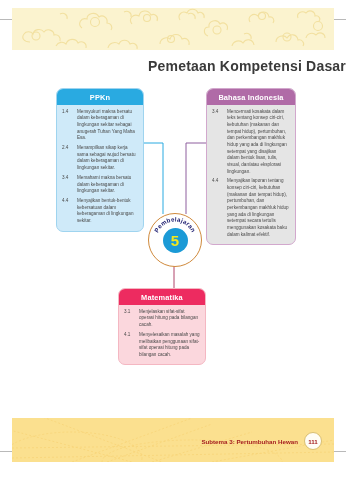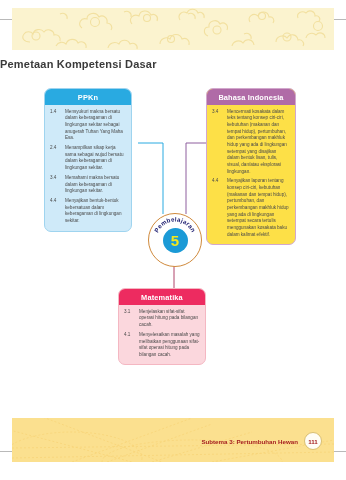--- a/index.html
+++ b/index.html
@@ -19,44 +19,44 @@
   .crop.br{right:0;bottom:28px;width:16px;height:1px;}
 
   
   .header-band{
     position:absolute;left:12px;top:8px;width:322px;height:42px;
     background:#fbf3cf;overflow:hidden;
   }
   .header-band svg{position:absolute;left:0;top:0;}
 
   .doc-title{
-    position:absolute;left:0;right:0;top:58px;text-align:left;
-    font-size:11px;font-weight:bold;color:#3a3a3a;letter-spacing:.2px;
+    position:absolute;left:0;right:0;top:58px;text-align:right;
+    font-size:14px;font-weight:bold;color:#3a3a3a;letter-spacing:.2px;
   }
 
   
   .wires{position:absolute;left:0;top:0;width:346px;height:480px;}
 
   
   .card{position:absolute;border-radius:7px;overflow:hidden;}
   .card .cap{
     text-align:center;font-weight:bold;font-size:7.4px;
     padding:3.5px 2px 3.2px;letter-spacing:.15px;
   }
   .card .body{padding:4px 5px 6px 5px;}
   .kd{display:flex;gap:3px;margin-bottom:3.2px;}
   .kd:last-child{margin-bottom:0;}
   .kd .num{flex:0 0 12px;font-size:4.6px;line-height:1.45;color:#4a4a4a;}
   .kd .txt{flex:1;font-size:4.6px;line-height:1.45;color:#4a4a4a;}
 
   
-  #card-ppkn{left:44px;top:88px;width:86px;background:#cfeaf9;border:.7px solid #9fd4ef;}
+  #card-ppkn{left:56px;top:88px;width:86px;background:#cfeaf9;border:.7px solid #9fd4ef;}
   #card-ppkn .cap{background:#29aae1;color:#ffffff;}
   
-  #card-bind{left:206px;top:88px;width:88px;background:#fde047;border:.7px solid #d2a8cd;}
+  #card-bind{left:206px;top:88px;width:88px;background:#e5e5e5;border:.7px solid #d2a8cd;}
   #card-bind .cap{background:#b06ba7;color:#ffffff;}
   
   #card-mtk{left:118px;top:288px;width:86px;background:#fbd7dd;border:.7px solid #f4b7c2;}
   #card-mtk .cap{background:#ed2b60;color:#ffffff;}
 
   
   .badge{
     position:absolute;left:148px;top:213px;width:52px;height:52px;
     border-radius:50%;background:#ffffff;border:1.1px solid #d08a3c;
     display:flex;align-items:center;justify-content:center;

